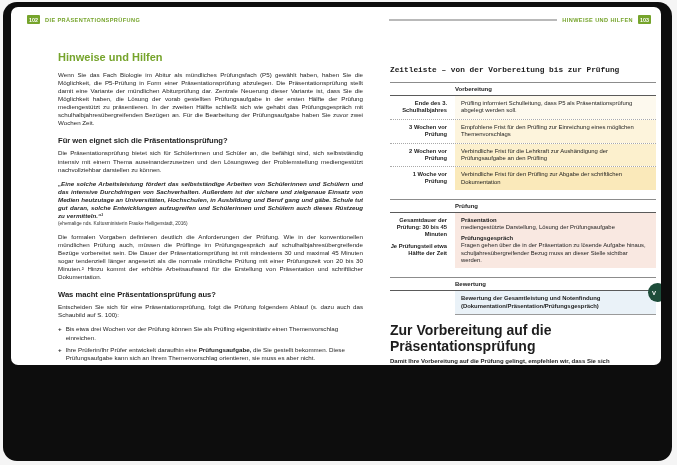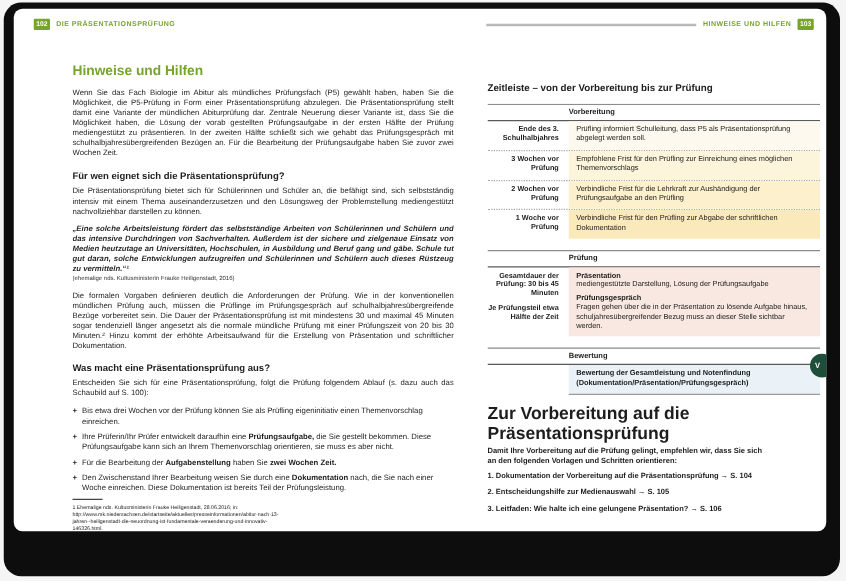--- a/index.html
+++ b/index.html
@@ -3,21 +3,21 @@
 <meta charset="utf-8">
 <style>
   html,body{margin:0;padding:0;}
   body{
     width:677px;height:465px;position:relative;background:#f5f5f5;
     font-family:"Liberation Sans", sans-serif;color:#1d1d1d;
     -webkit-font-smoothing:antialiased;
   }
   .frame{position:absolute;left:3px;top:2px;width:669px;height:459px;
     background:#0d0d0d;border-radius:14px;}
-  .paper{position:absolute;left:8px;top:5px;width:650px;height:418px;
+  .paper{position:absolute;left:8px;top:5px;width:650px;height:358px;
     background:#ffffff;border-radius:7px;overflow:hidden;}
 
   
   .hdr{position:absolute;top:8px;display:flex;align-items:center;gap:5px;
     font-size:5.6px;font-weight:bold;letter-spacing:.4px;color:#76a42c;}
   .hdr-left{left:16px;}
   .hdr-right{left:378px;width:262px;}
   .pagenum{display:inline-flex;align-items:center;justify-content:center;
     min-width:13px;height:9px;background:#76a42c;color:#fff;
     font-size:5.4px;font-weight:bold;letter-spacing:0;border-radius:1px;}
@@ -35,21 +35,21 @@
   ul.bullets li{display:flex;gap:4px;margin:0 0 4.5px 0;font-size:6.2px;line-height:1.3;}
   ul.bullets .plus{flex:0 0 auto;font-weight:bold;}
   .b{font-weight:bold;}
 
   .footnotes{position:absolute;left:47px;top:392px;width:175px;}
   .fn-rule{width:24px;height:1px;background:#444;margin-bottom:3px;}
   .fn{margin:0 0 1.5px 0;font-size:4.2px;line-height:1.35;color:#222;}
 
   
   .col-right{position:absolute;left:379px;top:59px;width:266px;}
-  h2.tl-title{margin:0 0 8px 0;font-size:7.8px;font-weight:bold;}
+  h2.tl-title{margin:0 0 8px 0;font-size:7.8px;font-weight:bold;font-family:Liberation Mono, monospace;}
   .tl{height:250px;overflow:hidden;}
   .tl-sec-head{border-top:1px solid #8c8c8c;border-bottom:1px solid #5a5a5a;
     padding:3px 0 3px 65px;font-size:6px;font-weight:bold;}
   .tl-rows{display:block;}
   .tl-row{display:flex;align-items:stretch;}
   .tl-row + .tl-row{border-top:1px dotted #a9a9a9;}
   .tl-time{flex:0 0 57px;text-align:right;font-size:5.8px;font-weight:bold;
     line-height:1.25;padding:4px 0;}
   .tl-time .sub{font-weight:bold;margin-top:4px;}
   .tl-gap{flex:0 0 8px;}

